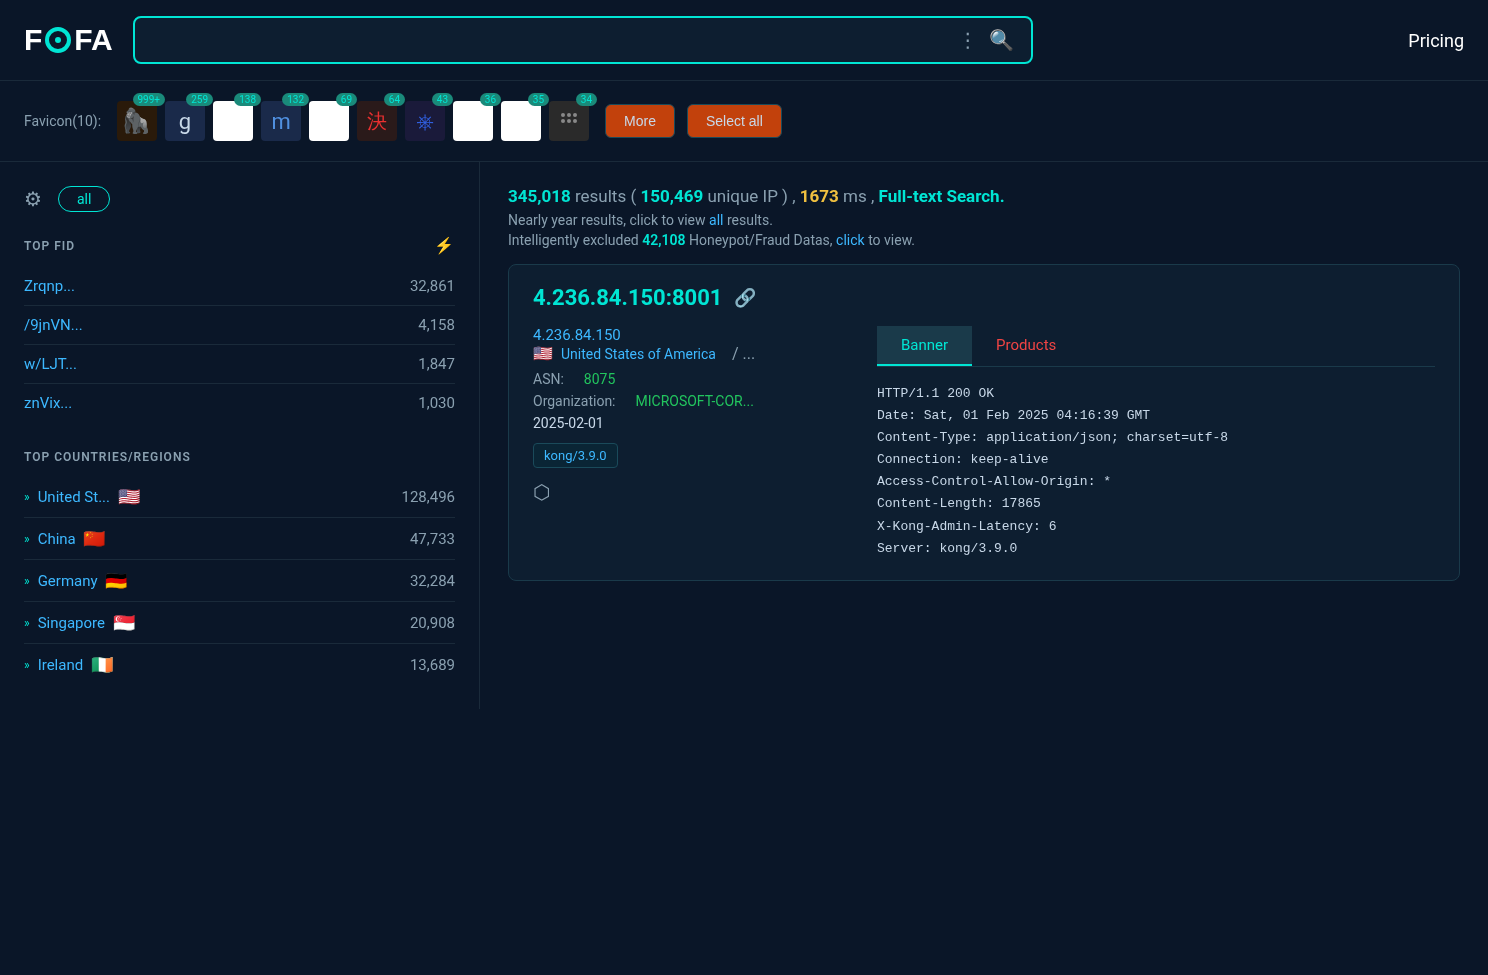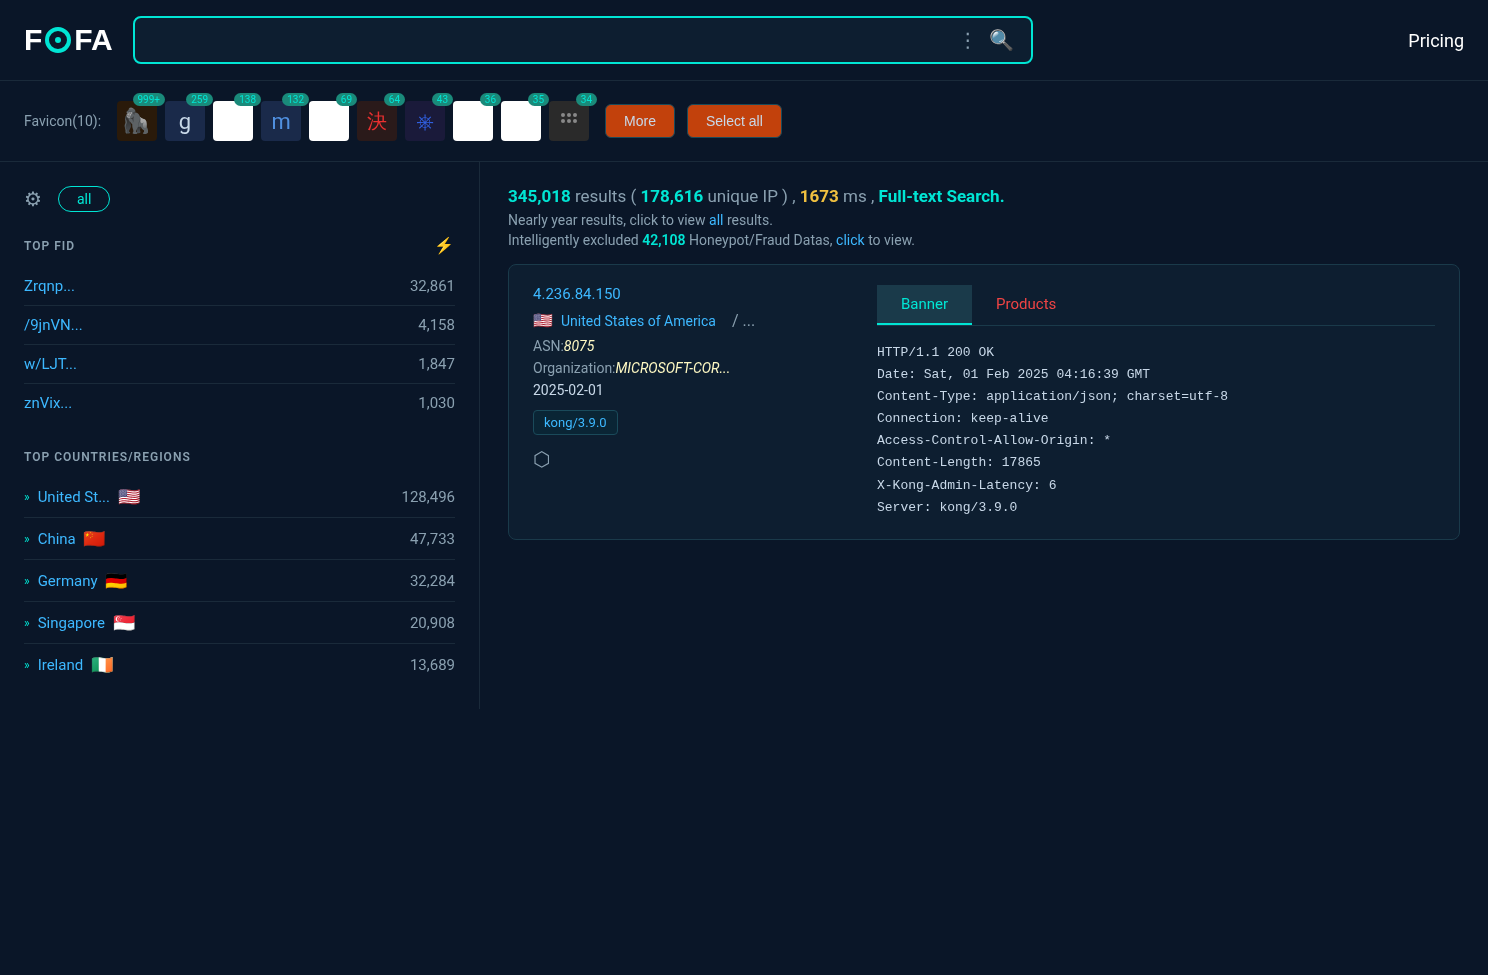--- a/index.html
+++ b/index.html
@@ -235,41 +235,40 @@
     .card-left {
       flex: 0 0 320px;
     }
     .card-right {
       flex: 1;
     }
 
     .ip-sub {
       color: #3db8ff;
       font-size: 15px;
-      margin-bottom: 8px;
       cursor: pointer;
     }
     .country-row {
       display: flex;
       align-items: center;
       gap: 8px;
       margin-bottom: 8px;
     }
     .country-text { color: #3db8ff; font-size: 14px; cursor: pointer; }
     .slash { color: #8aa0b0; }
     .dots { color: #8aa0b0; cursor: pointer; }
     .meta-row {
       display: flex;
-      gap: 0;
+      gap: 20px;
       margin-bottom: 6px;
       font-size: 14px;
       color: #c8d8e8;
     }
     .meta-label { color: #8aa0b0; }
-    .meta-value { color: #fef9c3; cursor: pointer; font-style: italic; }
+    .meta-value { color: #22c55e; cursor: pointer; }
     .date-text { color: #c8d8e8; font-size: 14px; margin-bottom: 12px; }
 
     .tag-kong {
       display: inline-block;
       background: #0a2535;
       border: 1px solid #1a4a5a;
       color: #3db8ff;
       border-radius: 4px;
       padding: 4px 10px;
       font-size: 13px;
@@ -535,21 +534,21 @@
       </div>
     </div>
   </div>
 
   <div class="right-panel">
 
     <div class="results-header">
       <div class="results-count">
         <span class="highlight">345,018</span>
         <span> results ( </span>
-        <span class="highlight">178,616</span>
+        <span class="highlight">150,469</span>
         <span> unique IP ) ,</span>
         <span class="highlight-yellow">1673</span>
         <span> ms ,</span>
         <span class="highlight">Full-text Search.</span>
       </div>
       <div class="results-note">
         <span>Nearly year results, click to view</span>
         <span class="link">all</span>
         <span>results.</span>
       </div>
@@ -559,20 +558,24 @@
         <span class="num">42,108</span>
         <span> </span>
         <span>Honeypot/Fraud Datas,</span>
         <span class="link">click</span>
         <span> </span>
         <span>to view.</span>
       </div>
     </div>
 
     <div class="result-card">
+      <div class="card-header">
+        <span class="ip-address">4.236.84.150:8001</span>
+        <span class="link-icon">🔗</span>
+      </div>
 
       <div class="card-body">
         <div class="card-left">
           <div class="ip-sub">4.236.84.150</div>
           <div class="country-row">
             <span class="us-flag">🇺🇸</span>
             <span class="country-text">United States of America</span>
             <span class="slash"> </span>
             <span class="dots">/ ...</span>
           </div>

